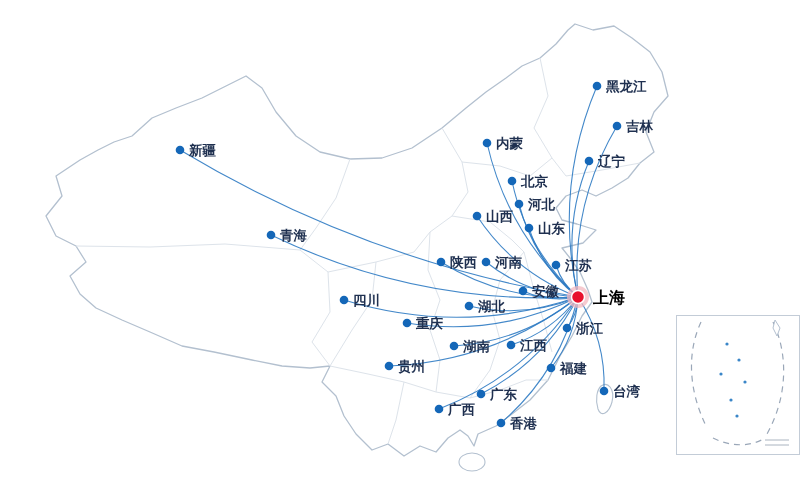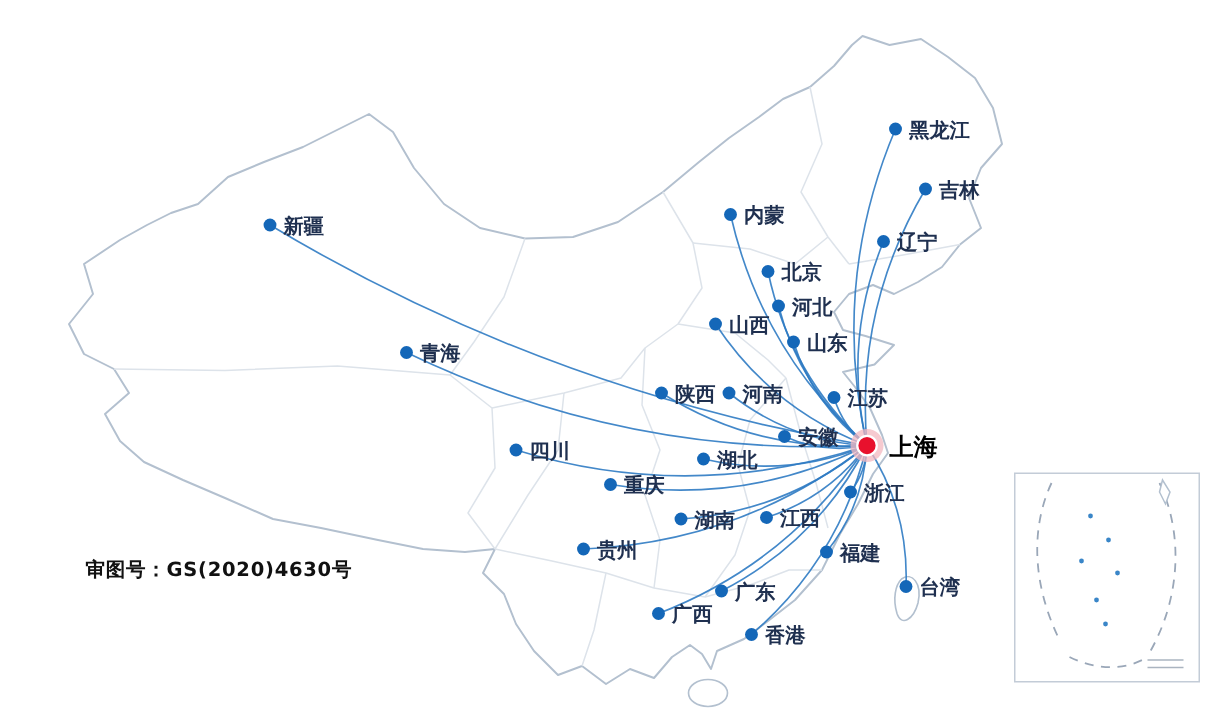--- a/index.html
+++ b/index.html
@@ -136,21 +136,20 @@
         <circle cx="439" cy="409" r="4.3" fill="#1467b8"></circle>
         <text x="448" y="414" class="prov-label" fill="#1f3050">广西</text>
         <circle cx="501" cy="423" r="4.3" fill="#1467b8"></circle>
         <text x="510" y="428" class="prov-label" fill="#1f3050">香港</text>
         <circle cx="578" cy="297" r="11" fill="#f3b8c0" opacity="0.75"></circle>
         <circle cx="578" cy="297" r="6.5" fill="#e8112d" stroke="#ffffff" stroke-width="1.5"></circle>
         <text x="593" y="303" class="hub-label">上海</text>
       </g>
   </svg>
 
-  <div class="note">审图号：GS(2020)4630号</div>
 
   <div class="inset">
     <svg width="122" height="138" viewBox="0 0 122 138">
       <path class="dash" d="M 24,6 C 10,36 11,74 30,112"></path>
       <path class="dash" d="M 96,6 C 112,40 110,82 90,118"></path>
       <path class="dash" d="M 36,122 C 54,131 74,131 88,122"></path>
       <path d="M 98,4 L 103,12 L 100,20 L 96,12 Z" fill="#ffffff" stroke="#b3c0cf"></path>
       <circle class="inset-island" cx="50" cy="28" r="1.6"></circle>
       <circle class="inset-island" cx="62" cy="44" r="1.6"></circle>
       <circle class="inset-island" cx="44" cy="58" r="1.6"></circle>

